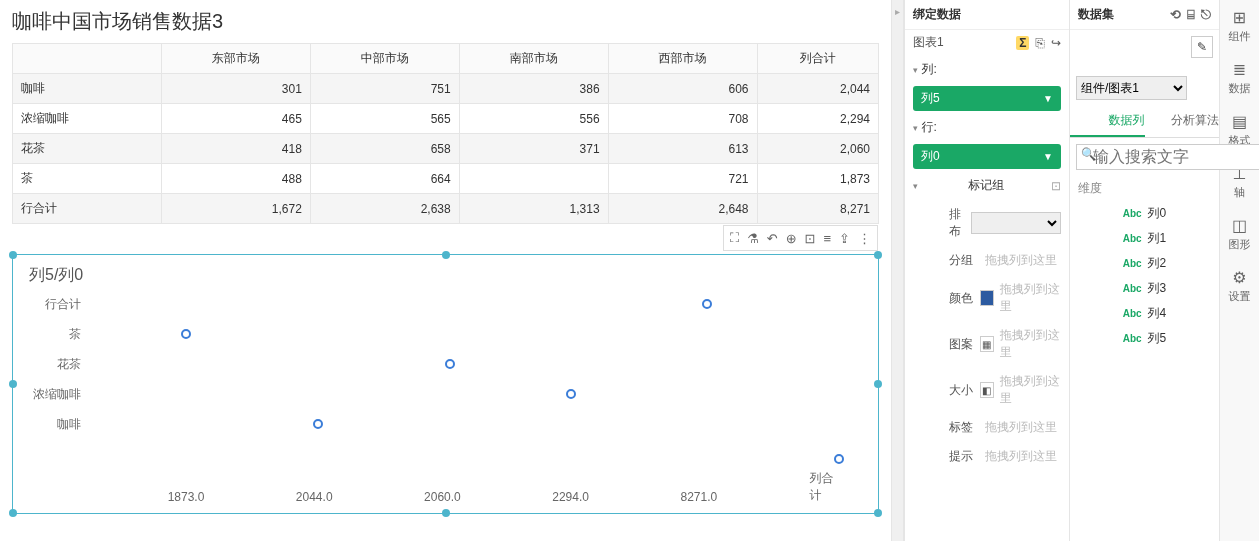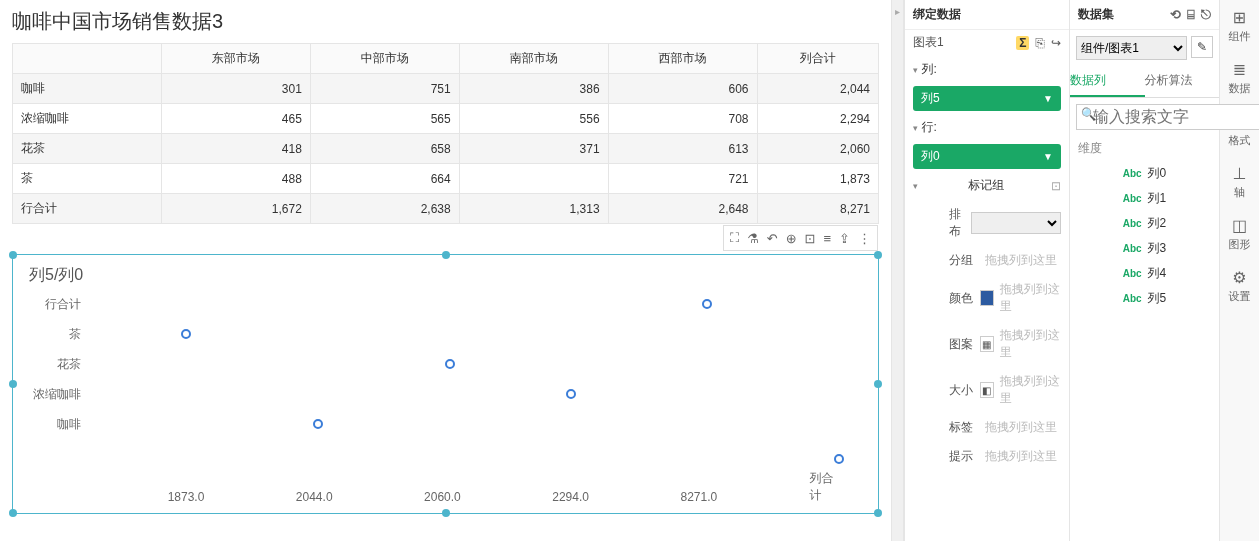--- a/index.html
+++ b/index.html
@@ -33,24 +33,24 @@
 .expander::before { content: "\25BE"; margin-right: 4px; font-size: 9px; color: #888; }
 .pill { margin: 2px 8px; background: #1aa866; color: #fff; border-radius: 3px; padding: 4px 8px; display: flex; align-items: center; justify-content: space-between; cursor: pointer; }
 .pill .chev { font-size: 10px; }
 .mark-row { display: flex; align-items: center; padding: 6px 8px; font-size: 12px; color: #555; }
 .mark-row .lbl { width: 36px; margin-left: 36px; }
 .mark-row .ph { color: #bbb; }
 .mark-row .box { width: 16px; height: 16px; border: 1px solid #ccc; margin-right: 6px; display: flex; align-items: center; justify-content: center; font-size: 10px; }
 .layout-select { margin: 4px 8px; }
 .layout-select select { width: 90px; height: 22px; border: 1px solid #ccc; }
 .data-select { margin: 6px 6px; display: flex; gap: 4px; }
-.data-select select { flex: 1; height: 24px; border: 1px solid #ccc; font-size: 12px; }
+.data-select select { flex: 1; height: 24px; border: 1px solid #ccc; font-size: 12px; margin-top: 40px; }
 .data-select .edit { width: 22px; height: 22px; border: 1px solid #ccc; display: flex; align-items: center; justify-content: center; cursor: pointer; }
 .tabs-h { display: flex; border-bottom: 1px solid #ddd; }
-.tabs-h div { flex: 1; text-align: left; padding: 6px 0; font-size: 12px; cursor: pointer; color: #666; }
+.tabs-h div { flex: 1; text-align: right; padding: 6px 0; font-size: 12px; cursor: pointer; color: #666; }
 .tabs-h .active { color: #1aa866; border-bottom: 2px solid #1aa866; }
 .search { margin: 6px; display: flex; align-items: center; }
 .search input { flex: 1; border: 1px solid #ccc; padding: 3px 4px 3px 16px; font-size: 16px; }
 .dim-label { padding: 4px 8px; color: #888; font-size: 12px; }
 .col-item { padding: 4px 10px; display: flex; align-items: center; gap: 6px; font-size: 12px; cursor: pointer; justify-content: center; }
 .col-item .abc { color: #1aa866; font-size: 10px; font-weight: bold; }
 .vtab { display: flex; flex-direction: column; align-items: center; padding: 8px 0; cursor: pointer; color: #666; font-size: 11px; gap: 2px; }
 .vtab .ico { font-size: 16px; }
 .sigma { background: #ffd966; padding: 0 3px; font-weight: bold; color: #333; border-radius: 2px; }
 .expand-handle { width: 12px; background: #f0f0f0; border-right: 1px solid #e5e5e5; display: flex; align-items: flex-start; justify-content: center; padding-top: 6px; color: #aaa; font-size: 10px; cursor: pointer; }

